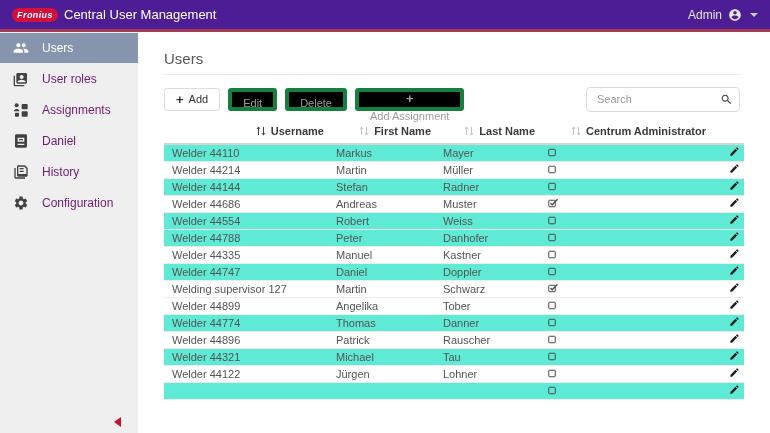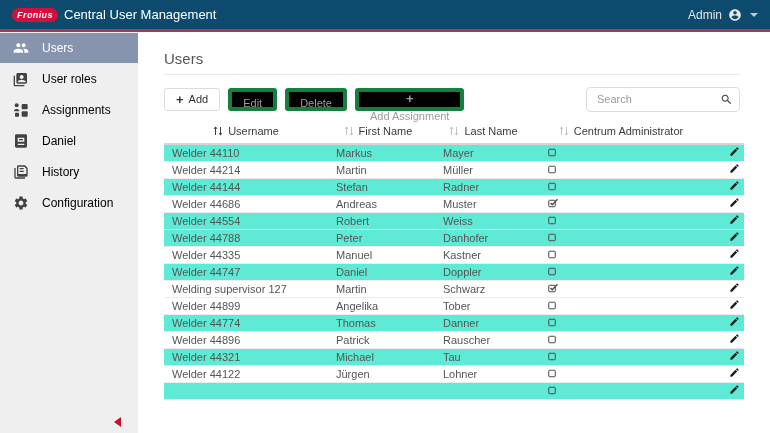--- a/index.html
+++ b/index.html
@@ -1,37 +1,37 @@
 <!DOCTYPE html>
 <html><head>
 <meta charset="utf-8">
 <style>
   * { box-sizing: border-box; margin: 0; padding: 0; }
   html,body { width:770px; height:433px; overflow:hidden; background:#fff;
               font-family:"Liberation Sans", sans-serif; }
 
   
-  .topbar { height:29px; background:#0c4a6e; display:flex; align-items:center; padding:0 12px; }
+  .topbar { height:29px; background:#4c1d95; display:flex; align-items:center; padding:0 12px; }
   .logo { background:#d40f3c; color:#fff; font-style:italic; font-weight:bold;
           font-size:9px; height:14px; min-width:46px; border-radius:8px;
           display:flex; align-items:center; justify-content:center; letter-spacing:.4px; }
   .app-title { color:#fff; font-size:13px; font-weight:normal; margin-left:6px; }
   .topbar-right { margin-left:auto; display:flex; align-items:center; gap:6px; color:#e6e6e6; font-size:12px;justify-content:center; }
   .account-icon svg { width:14px; height:14px; fill:#e6e6e6; display:block; }
   .caret-down { width:0; height:0; border-left:4px solid transparent; border-right:4px solid transparent;
                 border-top:4px solid #c9c9c9; margin-left:2px; }
   .red-line { height:3px; background:#a33b52; }
 
   
   .content-row { display:flex; height:401px; }
 
   
   .sidebar { width:138px; background:#efefef; flex-shrink:0; position:relative; padding-top:1px; }
   .side-item { height:30px; margin-bottom:1px; display:flex; align-items:center; gap:13px;
-               padding-left:13px; font-size:12px; color:#000000; cursor:pointer; }
+               padding-left:13px; font-size:12px; color:#701a75; cursor:pointer; }
   .side-item svg { width:16px; height:16px; fill:#424242; flex-shrink:0; }
   .side-item.selected { background:#8694ad; color:#fff; }
   .side-item.selected svg { fill:#fff; }
   .collapse-arrow { position:absolute; bottom:6px; right:17px; width:0; height:0;
                     border-top:5px solid transparent; border-bottom:5px solid transparent;
                     border-right:7px solid #c8102e; cursor:pointer; }
 
   
   .main { flex:1; padding:18px 30px 0 26px; overflow:hidden; }
   .page-title { font-size:15px; font-weight:400; color:#565656; padding-bottom:7px;
@@ -49,21 +49,21 @@
   .search-wrap input { width:100%; height:25px; border:1px solid #dcdcdc; border-radius:4px;
                        padding:0 26px 0 10px; font-size:11px; color:#555; outline:none;
                        font-family:"Liberation Sans", sans-serif; }
   .search-wrap input::placeholder { color:#9a9a9a; }
   .search-icon { position:absolute; right:7px; top:6px; }
   .search-icon svg { width:13px; height:13px; fill:#3f3f3f; display:block; }
 
   
   table { width:100%; border-collapse:collapse; margin-top:11px; table-layout:fixed; }
   col.c1{width:160px} col.c2{width:107px} col.c3{width:104px} col.c4{width:171px} col.c5{width:38px}
-  th { font-size:11px; font-weight:400; color:#3a3a3a; text-align:center;
+  th { font-size:11px; font-weight:700; color:#3a3a3a; text-align:right;
        padding:3px 0 6px 0; border-bottom:2px solid #d5d5d5; white-space:nowrap; overflow:hidden; }
   th .sort svg { width:12px; height:12px; vertical-align:-2px; margin-right:4px; }
   th .sort.active svg { fill:#3f3f3f; }
   th .sort.inactive svg { fill:#c2c2c2; }
   th.h1 { padding-left:3px; }
   td { font-size:11px; color:#555; height:17px; border-bottom:1px solid #ececec;
        padding:0 0 0 12px; white-space:nowrap; overflow:hidden; }
   td.t1 { padding-left:8px; }
   td.t5 { text-align:right; padding:0 4px 0 0; }
   tr.odd td { background:#5eead4; }

